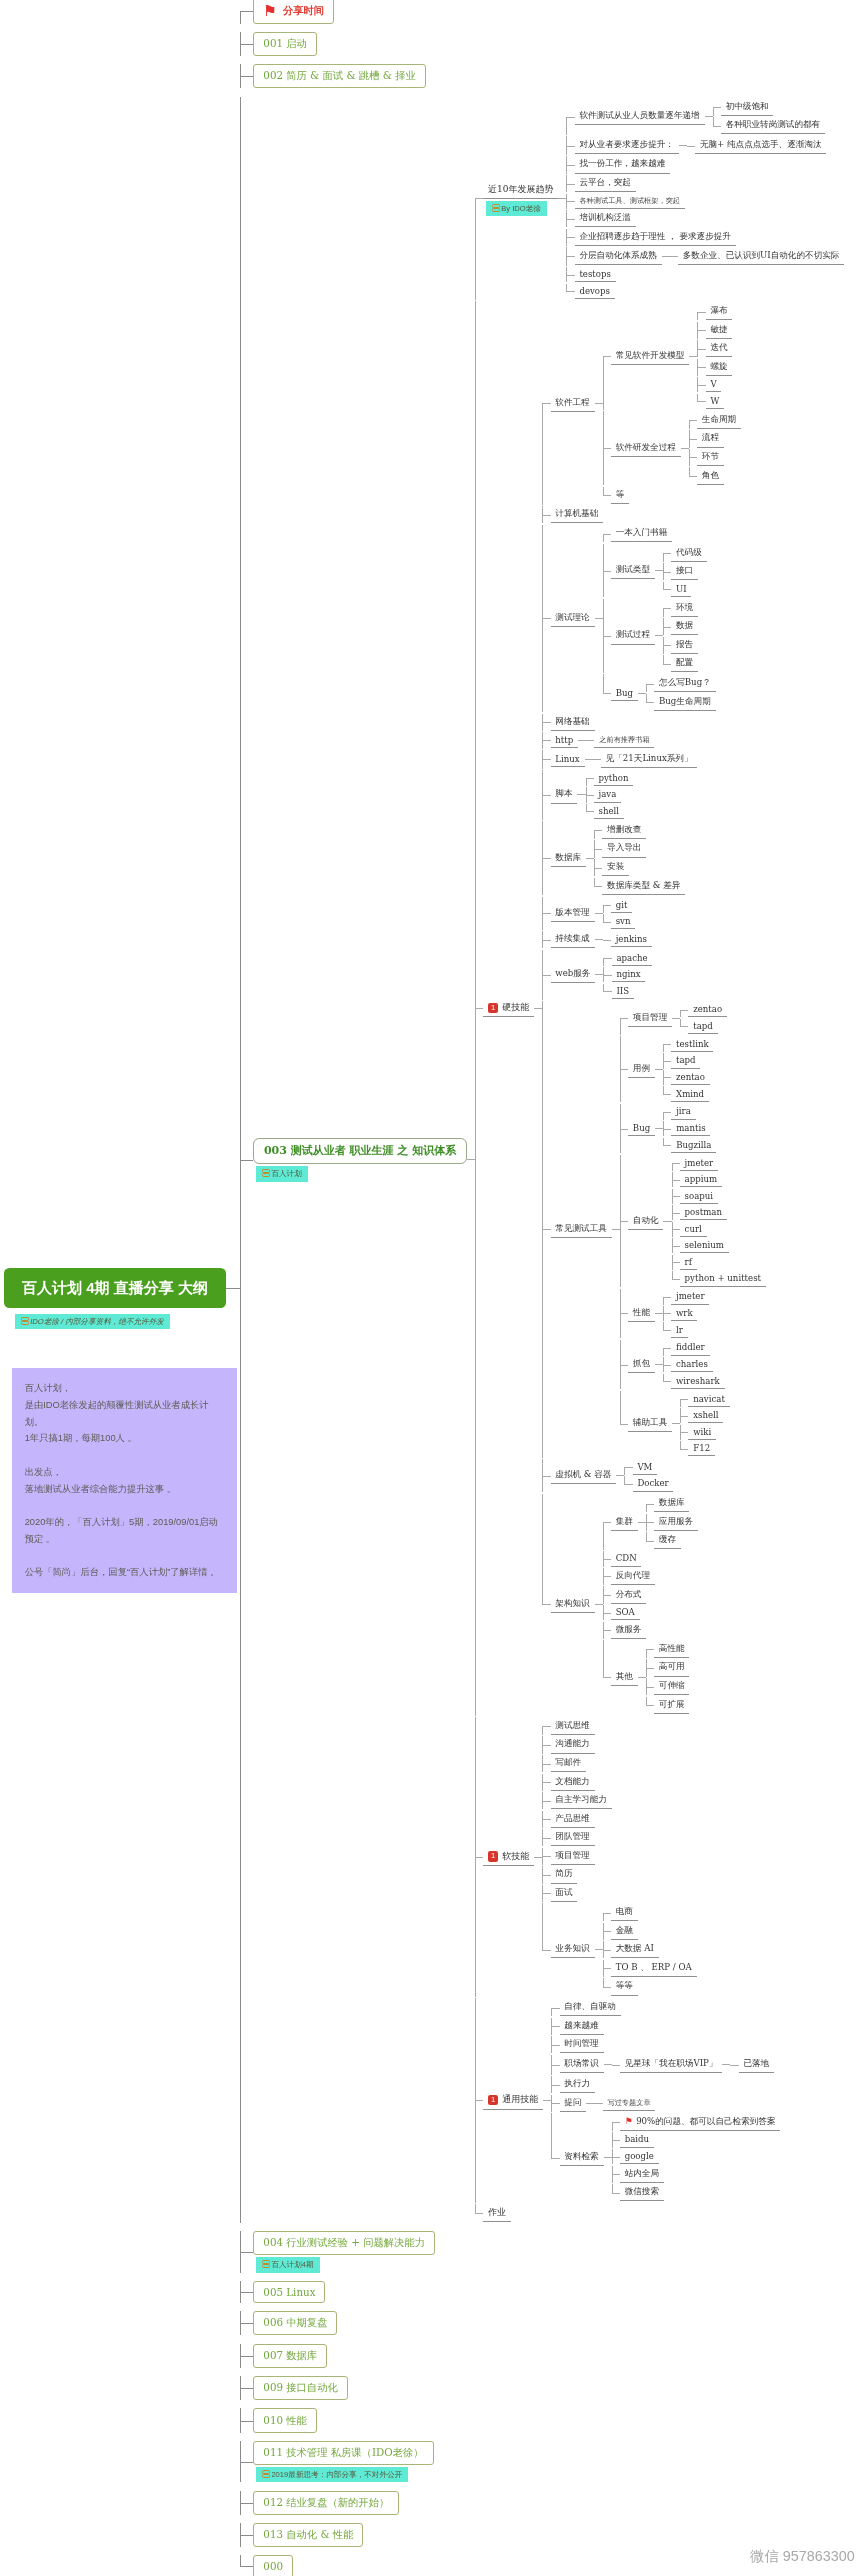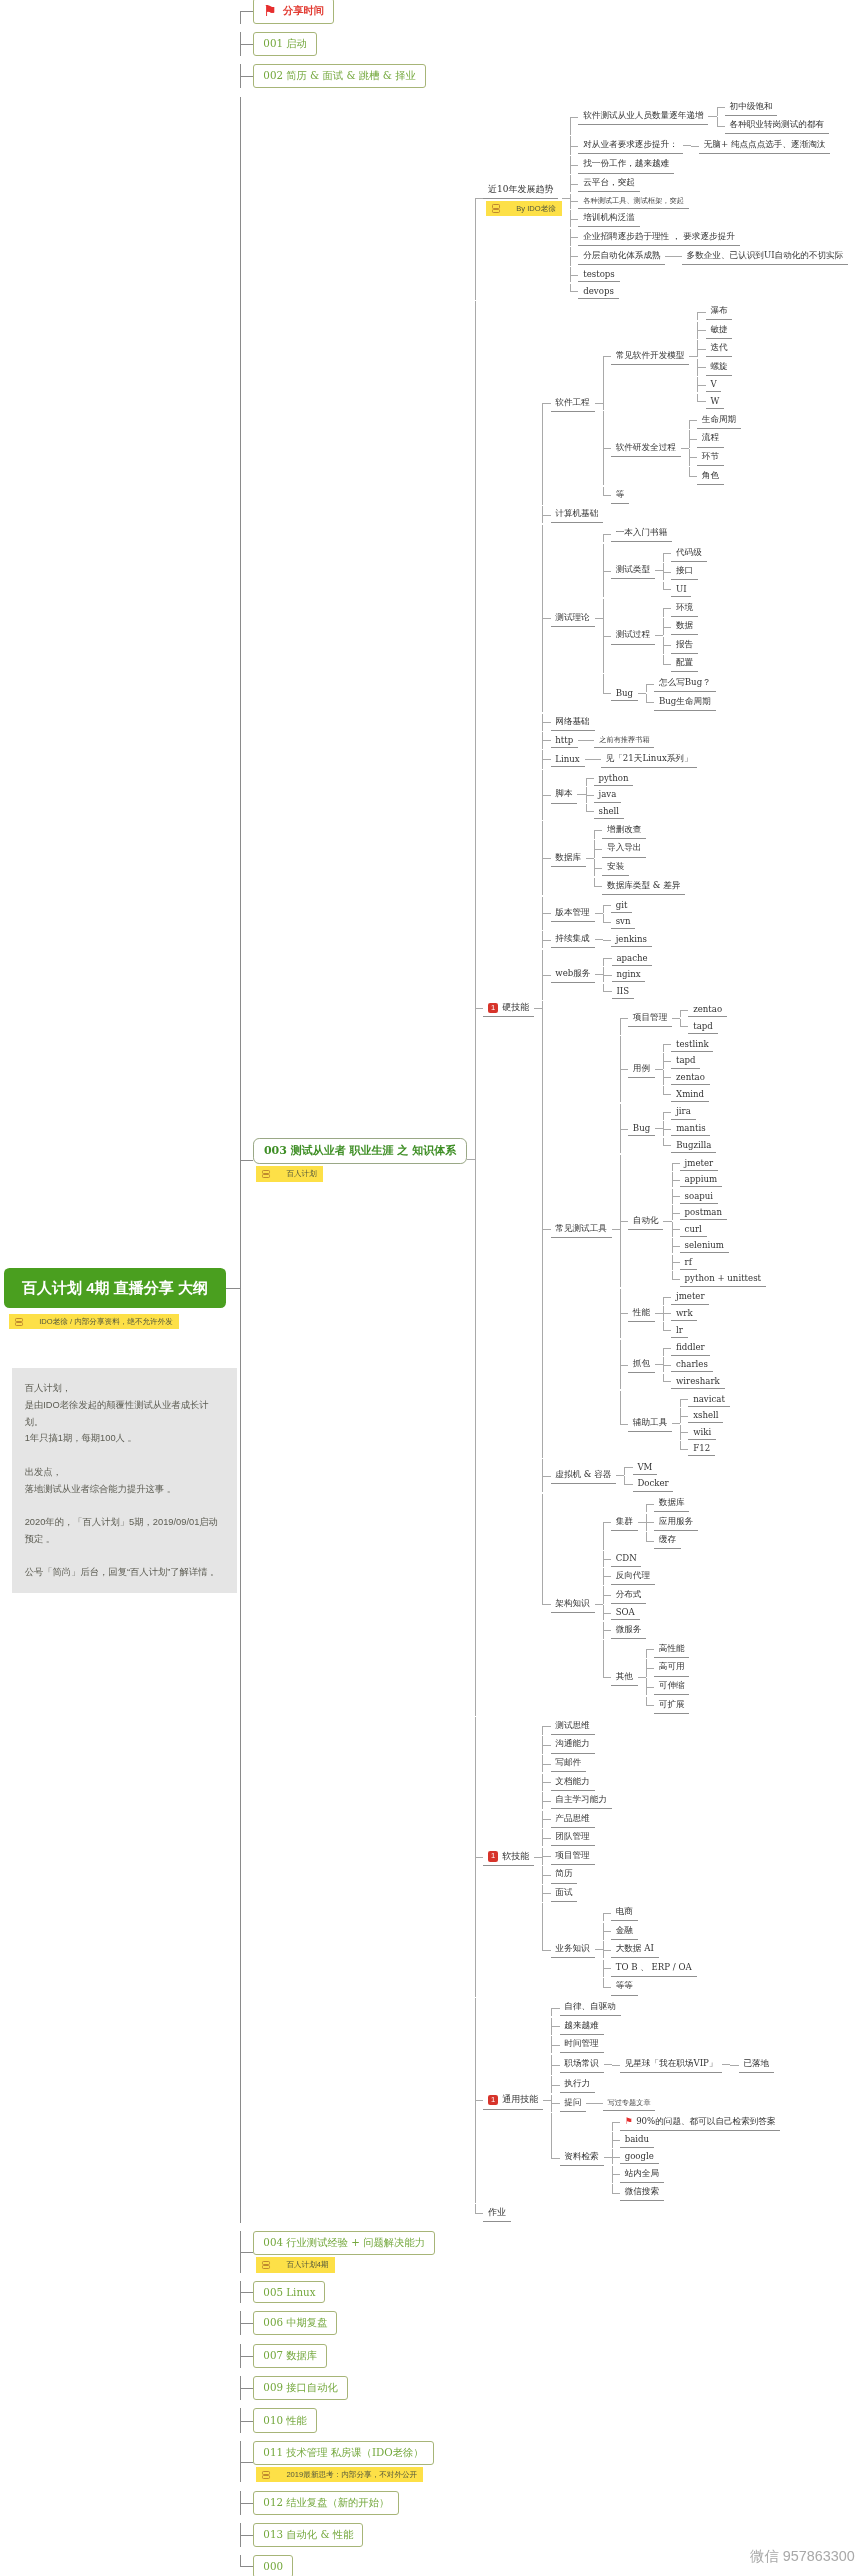--- a/index.html
+++ b/index.html
@@ -32,29 +32,29 @@
   .n-label{border-bottom:0.7px solid #8f8f8f;color:#333;padding:2.1px 4.8px;font-size:8.6px;}
   .lv2.n-label{font-size:9px;}
   .n-small .lab{font-size:7.2px;color:#454545;text-align:center;}
   .n-red .lab{color:#e23b32;font-weight:bold;}
   .lab{display:inline-block;}
   .flag{color:#e62e2e;margin-right:3.4px;font-size:9px;line-height:1;}
   .flag-big{font-size:15px;margin-right:6.2px;text-shadow:0 0 0 #e62e2e;}
   .badge{background:#d7342b;color:#fff;border-radius:2.1px;width:10.3px;height:10.3px;font-size:7.6px;
          line-height:10.3px;text-align:center;margin-right:4.1px;font-family:"Liberation Sans",sans-serif;flex:0 0 10.3px;}
   
-  .chip{background:#fde047;color:#55583c;font-size:7.6px;padding:2.7px 6.2px;display:inline-flex;
-        align-items:center;gap:16px;margin:2.1px 0 0 2.7px;font-family:"Liberation Sans",sans-serif;white-space:nowrap;}
+  .chip{background:#5eead4;color:#55583c;font-size:7.6px;padding:2.7px 6.2px;display:inline-flex;
+        align-items:flex-start;gap:1px;margin:2.1px 0 0 2.7px;font-family:"Liberation Sans",sans-serif;white-space:nowrap;}
   .note-ic{position:relative;width:8.2px;height:8.2px;flex:0 0 8.2px;}
   .note-ic::before{content:"";position:absolute;left:0;right:0;top:0;height:2.1px;border:0.8px solid #c08a2e;border-radius:1.4px;}
   .note-ic::after{content:"";position:absolute;left:0;right:0;bottom:0;height:2.1px;border:0.8px solid #c08a2e;border-radius:1.4px;}
   
   .nwrap0{position:relative;}
-  .nwrap0 .chip{position:absolute;top:calc(100% + 4.1px);left:2px;}
-  .peach{position:absolute;top:calc(100% + 60px);left:8.2px;width:200px;background:#e5e5e5;
+  .nwrap0 .chip{position:absolute;top:calc(100% + 4.1px);left:8px;font-style:italic;}
+  .peach{position:absolute;top:calc(100% + 60px);left:8.2px;width:200px;background:#c4b5fd;
          color:#5c5c52;font-size:9.3px;line-height:1.8;padding:12.4px 12.4px;white-space:pre-line;
          font-family:"Liberation Sans",sans-serif;}
   .watermark{position:absolute;right:8.2px;bottom:9.6px;color:#a9a9a9;font-size:14.4px;
          font-family:"Liberation Sans",sans-serif;text-align:center;}
 </style>
 </head>
 <body>
 
 <div class="map" id="map-root">
     <div class="tnode">

